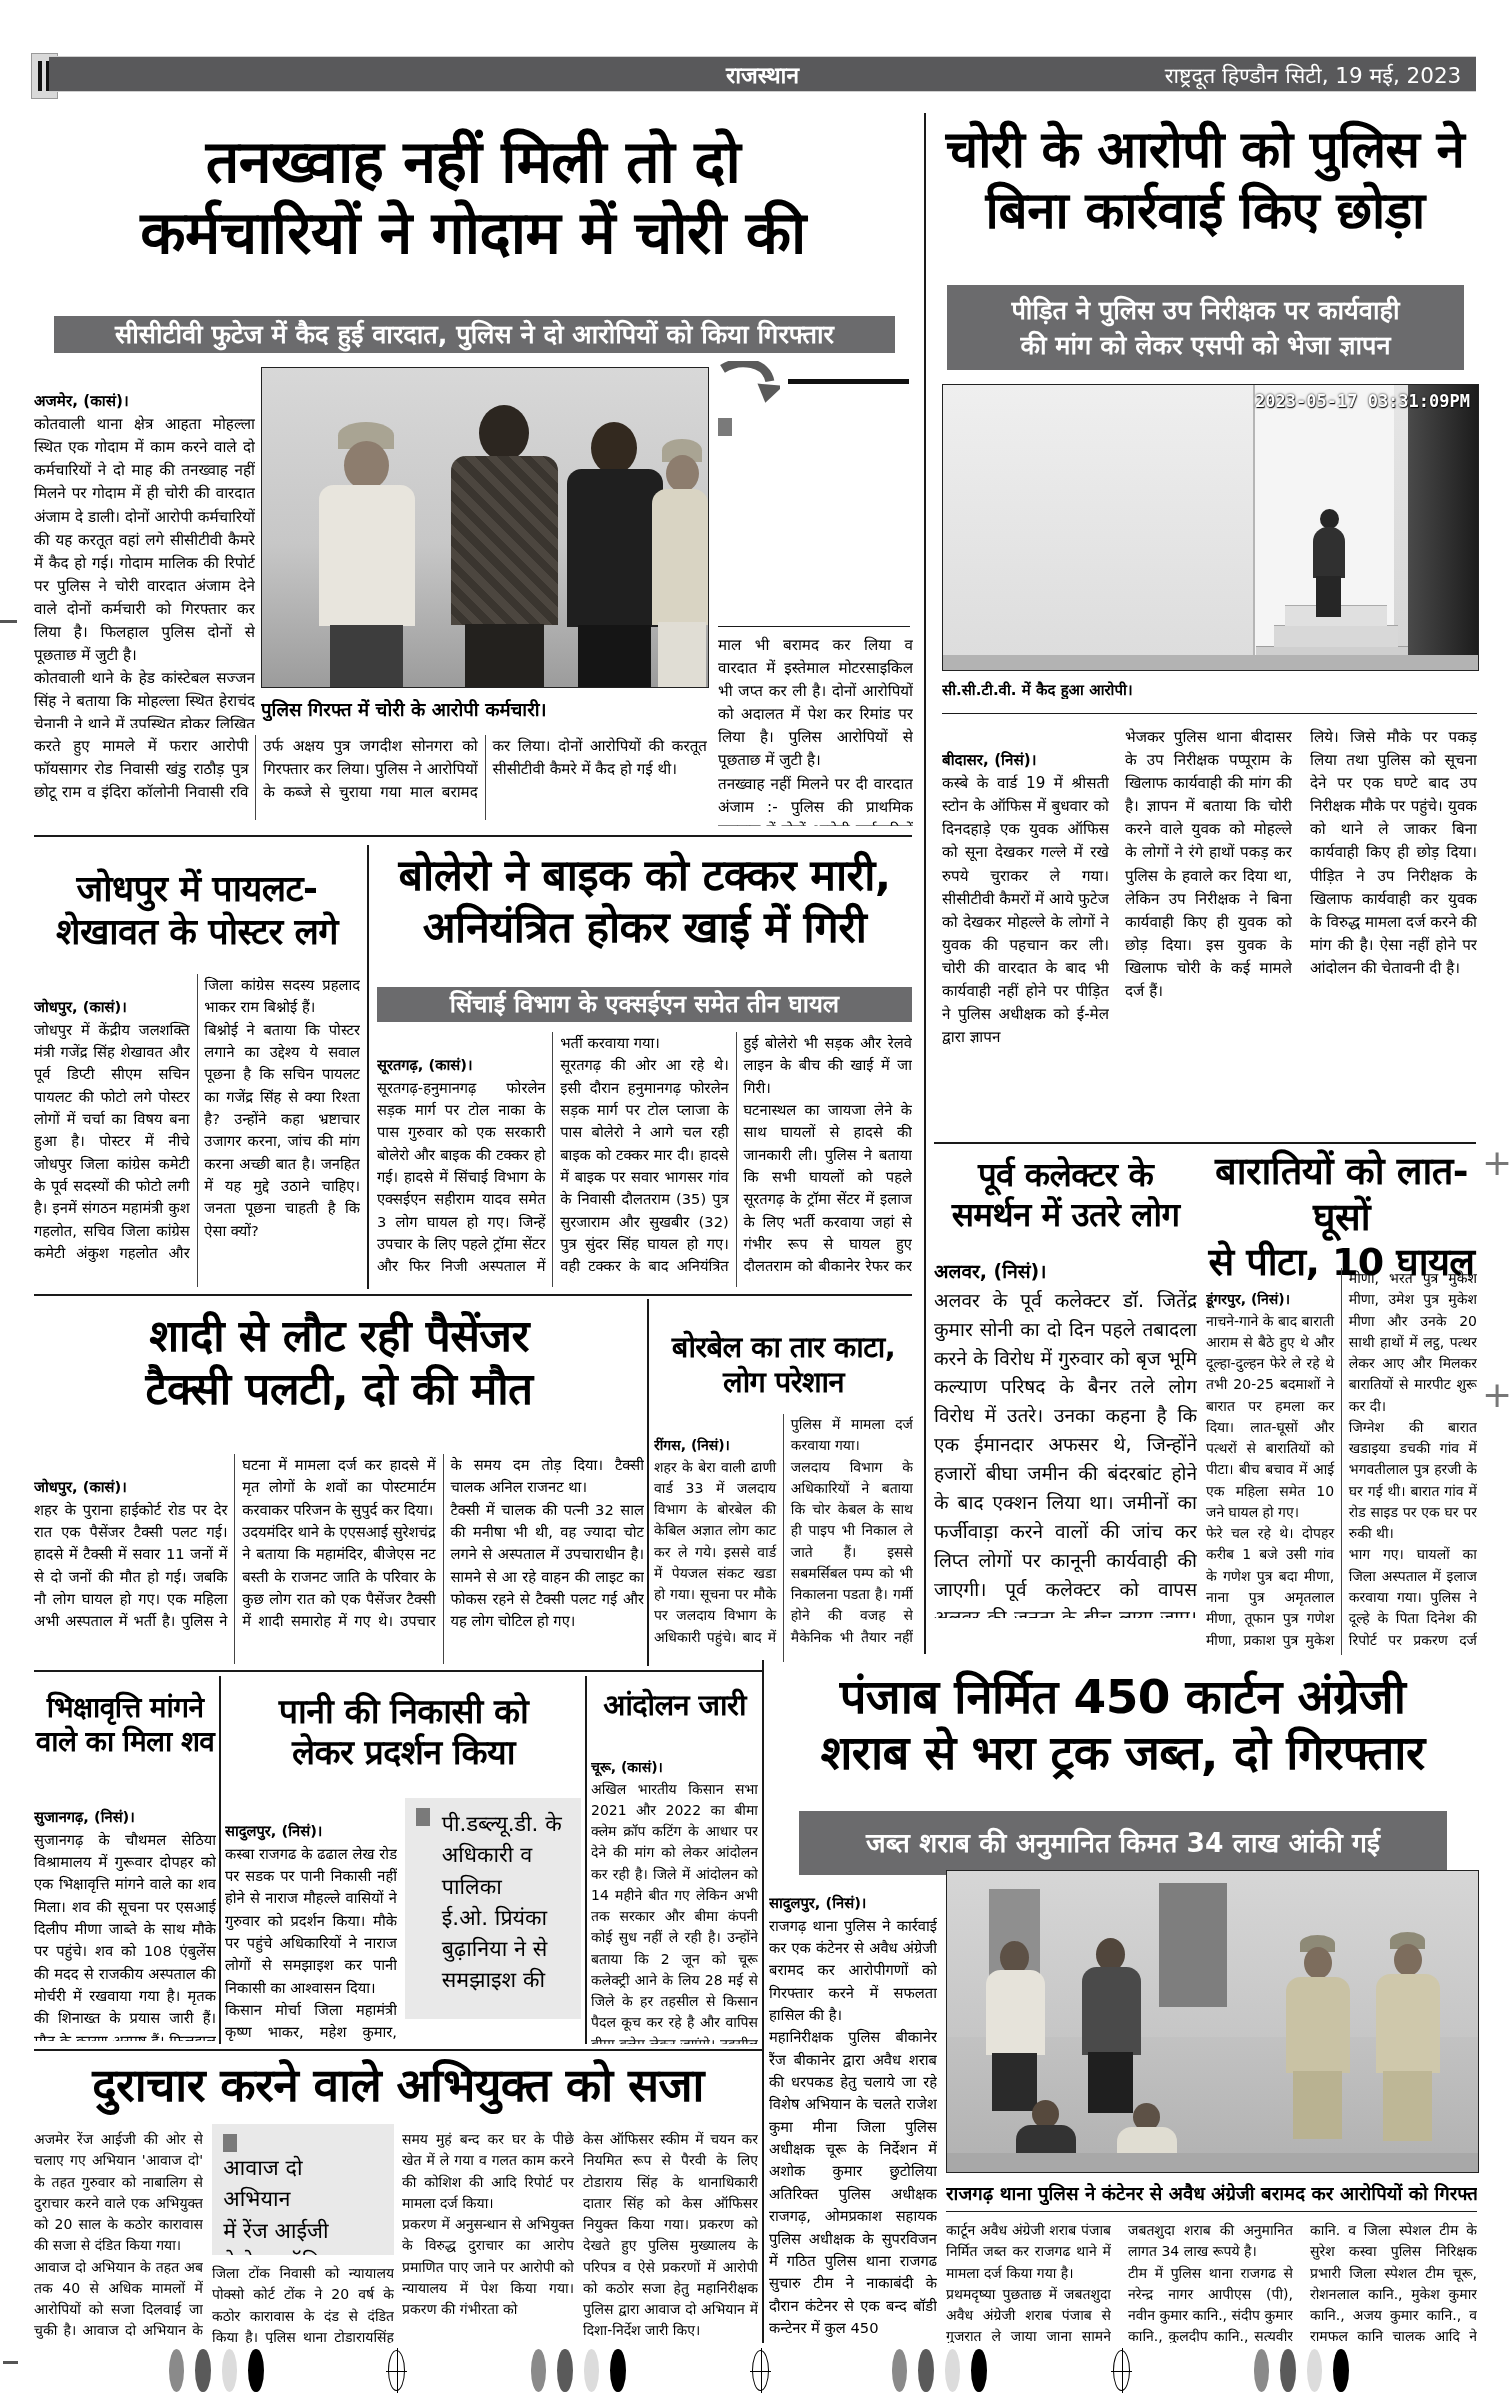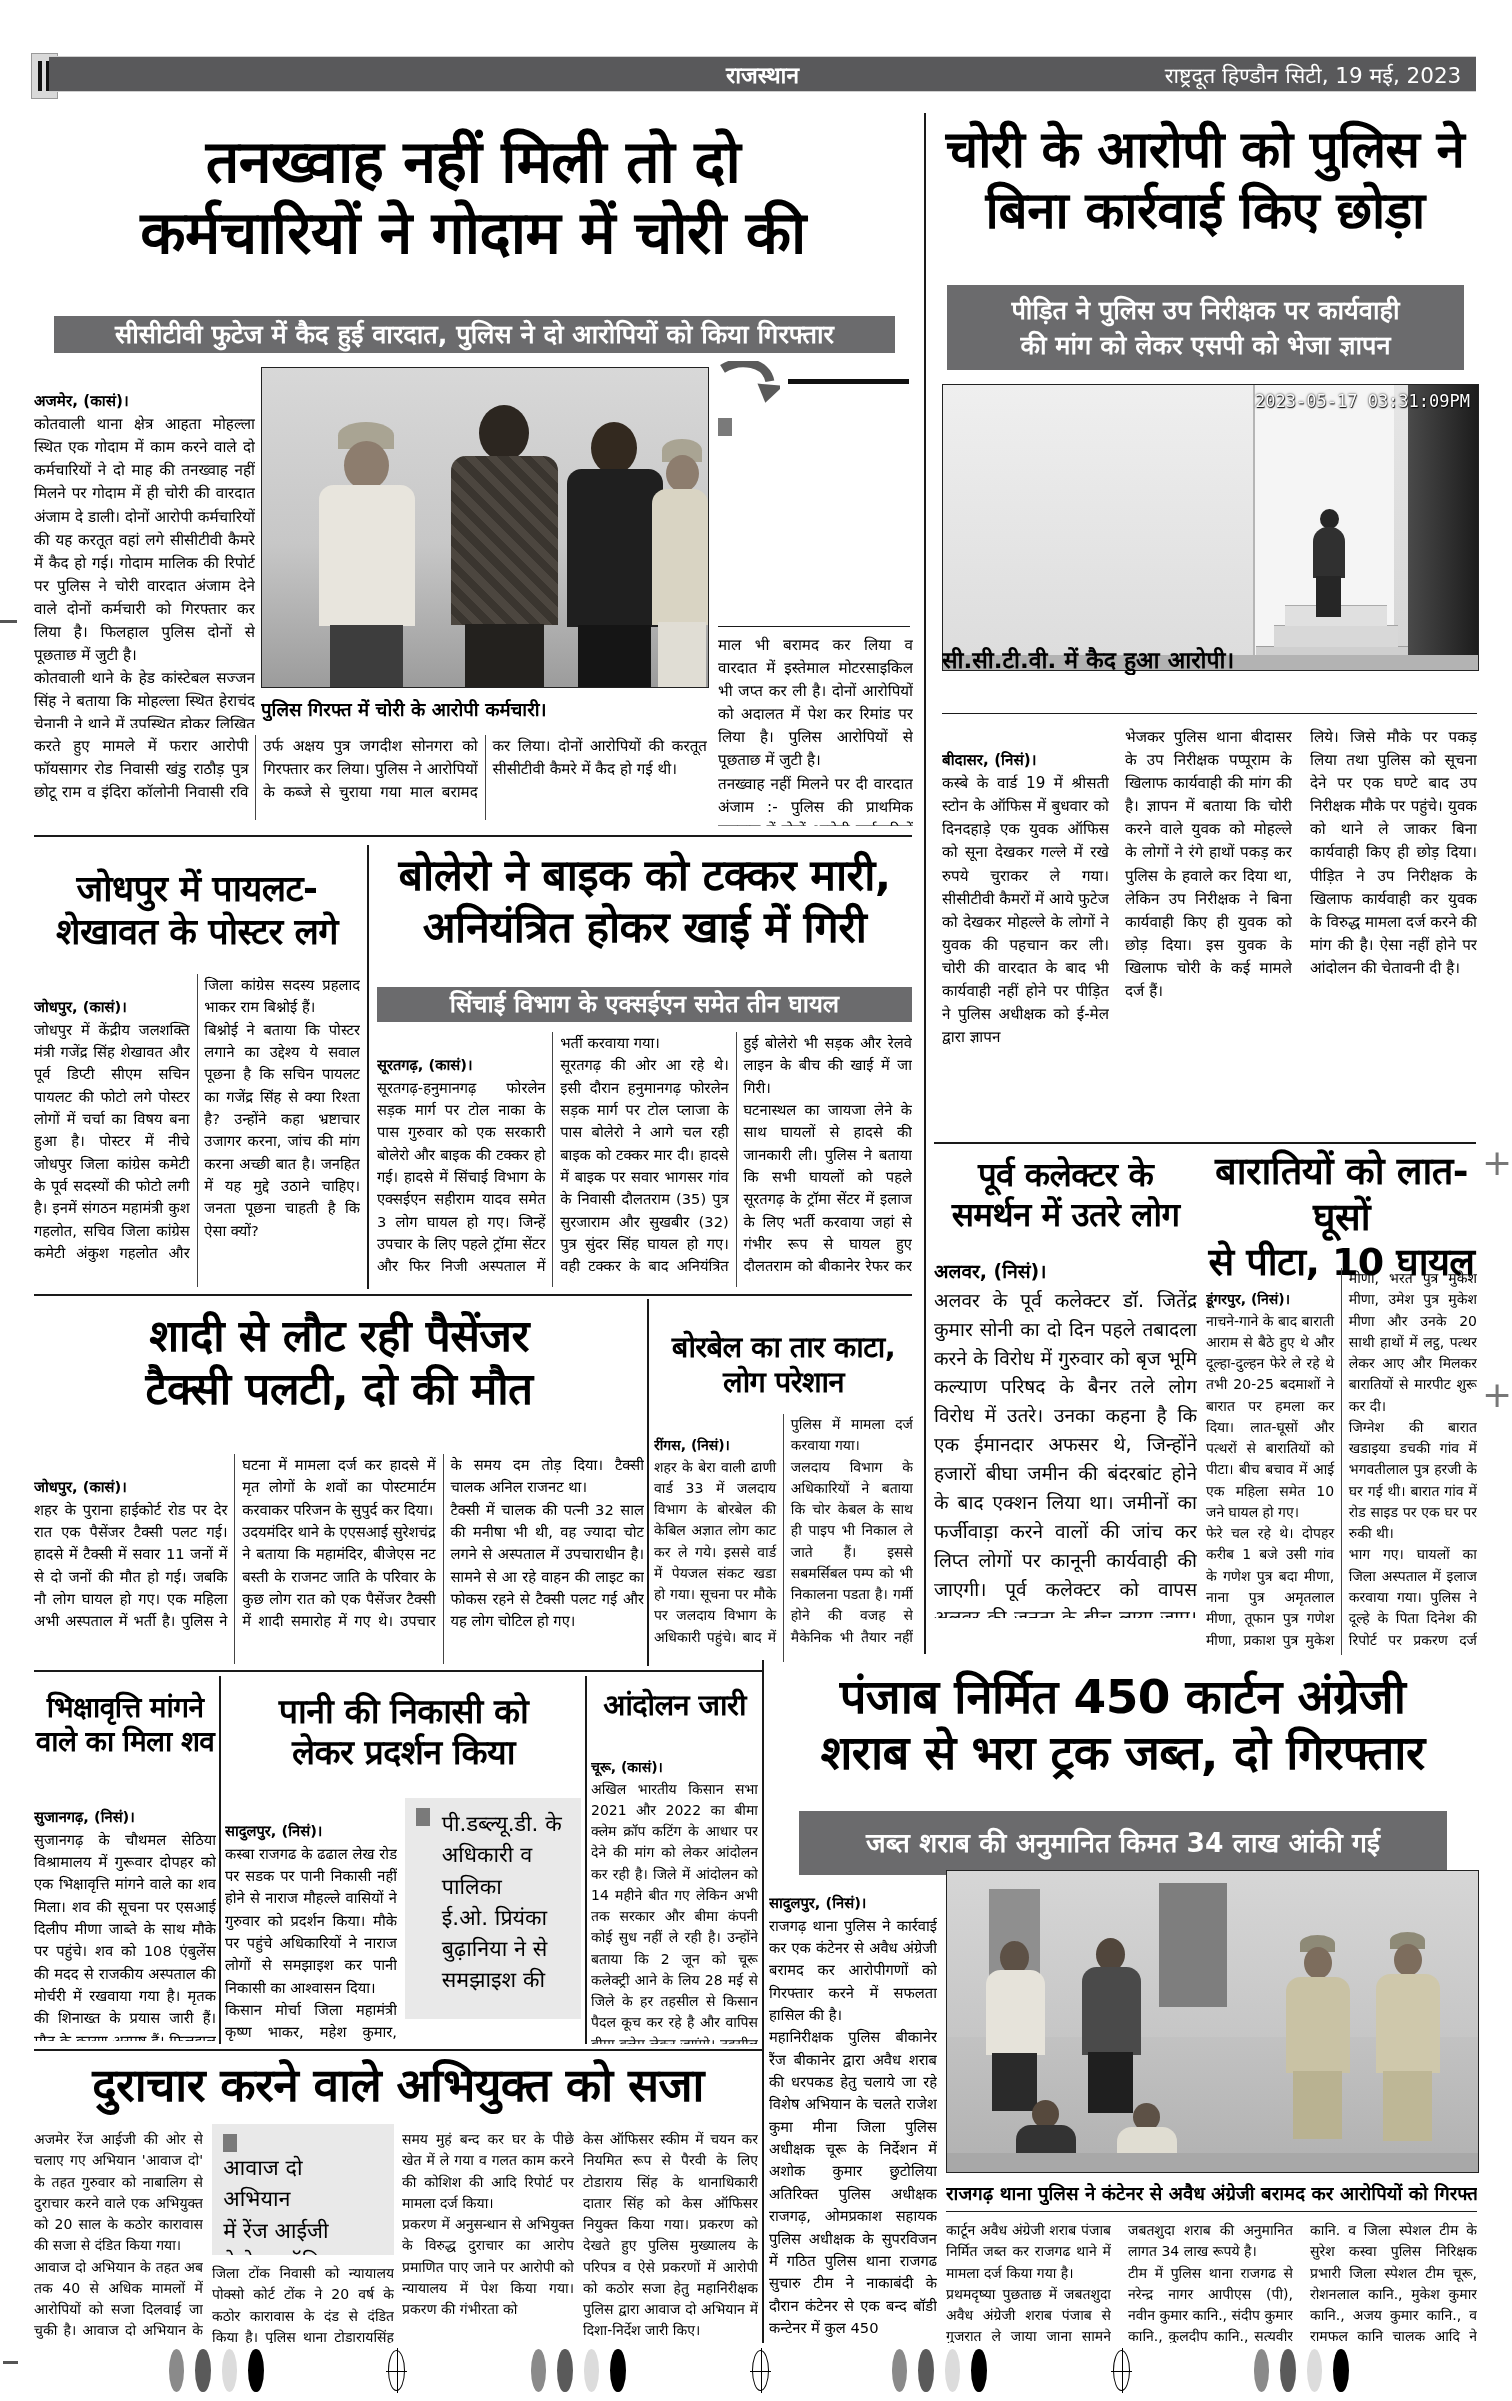--- a/index.html
+++ b/index.html
@@ -30,21 +30,21 @@
   .thinrule{position:absolute;height:1.1px;background:#1a1a1a}
   
   .photo{position:absolute;overflow:hidden;border:1.1px solid #222}
   .ph1{background:linear-gradient(180deg,#d8d8d8 0%,#c7c7c7 55%,#9c9c9c 100%)}
   .ph-cctv{background:linear-gradient(180deg,#e6e6e6,#d4d4d4)}
   .ph-liq{background:linear-gradient(180deg,#d0d0d0 0%,#c2c2c2 55%,#b1b1b1 100%)}
   .fig{position:absolute}
   .head{position:absolute;border-radius:50%}
   .torso{position:absolute;border-radius:14.7px 14.7px 0 0}
   .cap{position:absolute;border-radius:50% 50% 0 0}
-  .cctv-stamp{position:absolute;top:5.6px;right:8px;color:#fff;font-size:17px;font-weight:400;
+  .cctv-stamp{position:absolute;top:5.6px;right:8px;color:#fff;font-size:17px;font-weight:700;
               text-shadow:0 0 2.3px #000,0.6px 0.6px 1.1px #000;font-family:"DejaVu Sans Mono",monospace}
   
   .regset{position:absolute;display:flex;gap:11.3px}
   .regset i{display:block;width:15.2px;height:43px;border-radius:50%}
   .regcross{position:absolute;width:17px;height:41px;border:1.7px solid #000;border-radius:50%;box-sizing:border-box}
   .regcross:before{content:"";position:absolute;left:-3.4px;right:-3.4px;top:50%;height:1.7px;background:#000}
   .regcross:after{content:"";position:absolute;top:-3.4px;bottom:-3.4px;left:50%;width:1.7px;background:#000}
   .edgeplus{position:absolute;color:#777;font-size:36px;font-weight:400;line-height:1}
   .edgedash{position:absolute;background:#555}
   .arrowline{position:absolute;height:5.1px;background:#111}
@@ -133,21 +133,21 @@
     <div style="position:absolute;right:17%;bottom:44px;width:102px;height:20.3px;background:#e0e0e0;border-top:1.7px solid #ababab"></div>
 
     <div class="fig" style="right:24%;bottom:54px;width:40px;height:107px">
       <div class="head" style="left:10.2px;top:0;width:19px;height:20.3px;background:#262626"></div>
       <div class="torso" style="left:3.4px;top:18px;width:32px;height:51px;background:#303030"></div>
       <div style="position:absolute;left:6.8px;top:67px;width:25px;height:41px;background:#262626"></div>
     </div>
     <div style="position:absolute;left:0;bottom:0;width:100%;height:14.7px;background:#b3b3b3"></div>
     <span class="cctv-stamp">2023-05-17 03:31:09PM</span>
   </div>
-  <div class="abs caption" style="left:942px;top:643px;width:535px;font-size:23px">सी.सी.टी.वी. में कैद हुआ आरोपी।</div>
+  <div class="abs caption" style="left:942px;top:679px;width:535px;font-size:15px">सी.सी.टी.वी. में कैद हुआ आरोपी।</div>
   <div class="thinrule" style="left:942px;top:713px;width:535px"></div>
 
   <div class="abs body-text" style="left:942px;top:726px;width:167px;height:409px;font-size:15.2px">
     <b>बीदासर, (निसं)।</b>
     <span>कस्बे के वार्ड 19 में श्रीसती स्टोन के ऑफिस में बुधवार को दिनदहाड़े एक युवक ऑफिस को सूना देखकर गल्ले में रखे रुपये चुराकर ले गया। सीसीटीवी कैमरों में आये फुटेज को देखकर मोहल्ले के लोगों ने युवक की पहचान कर ली। चोरी की वारदात के बाद भी कार्यवाही नहीं होने पर पीड़ित ने पुलिस अधीक्षक को ई-मेल द्वारा ज्ञापन</span>
   </div>
   <div class="abs body-text" style="left:1125px;top:726px;width:167px;height:409px;font-size:15.2px">भेजकर पुलिस थाना बीदासर के उप निरीक्षक पप्पूराम के खिलाफ कार्यवाही की मांग की है। ज्ञापन में बताया कि चोरी करने वाले युवक को मोहल्ले के लोगों ने रंगे हाथों पकड़ कर पुलिस के हवाले कर दिया था, लेकिन उप निरीक्षक ने बिना कार्यवाही किए ही युवक को छोड़ दिया। इस युवक के खिलाफ चोरी के कई मामले दर्ज हैं।</div>
   <div class="abs body-text" style="left:1310px;top:726px;width:167px;height:409px;font-size:15.2px">लिये। जिसे मौके पर पकड़ लिया तथा पुलिस को सूचना देने पर एक घण्टे बाद उप निरीक्षक मौके पर पहुंचे। युवक को थाने ले जाकर बिना कार्यवाही किए ही छोड़ दिया। पीड़ित ने उप निरीक्षक के खिलाफ कार्यवाही कर युवक के विरुद्ध मामला दर्ज करने की मांग की है। ऐसा नहीं होने पर आंदोलन की चेतावनी दी है।</div>
 
   <div class="hr" style="left:34px;top:835px;width:878px"></div>

